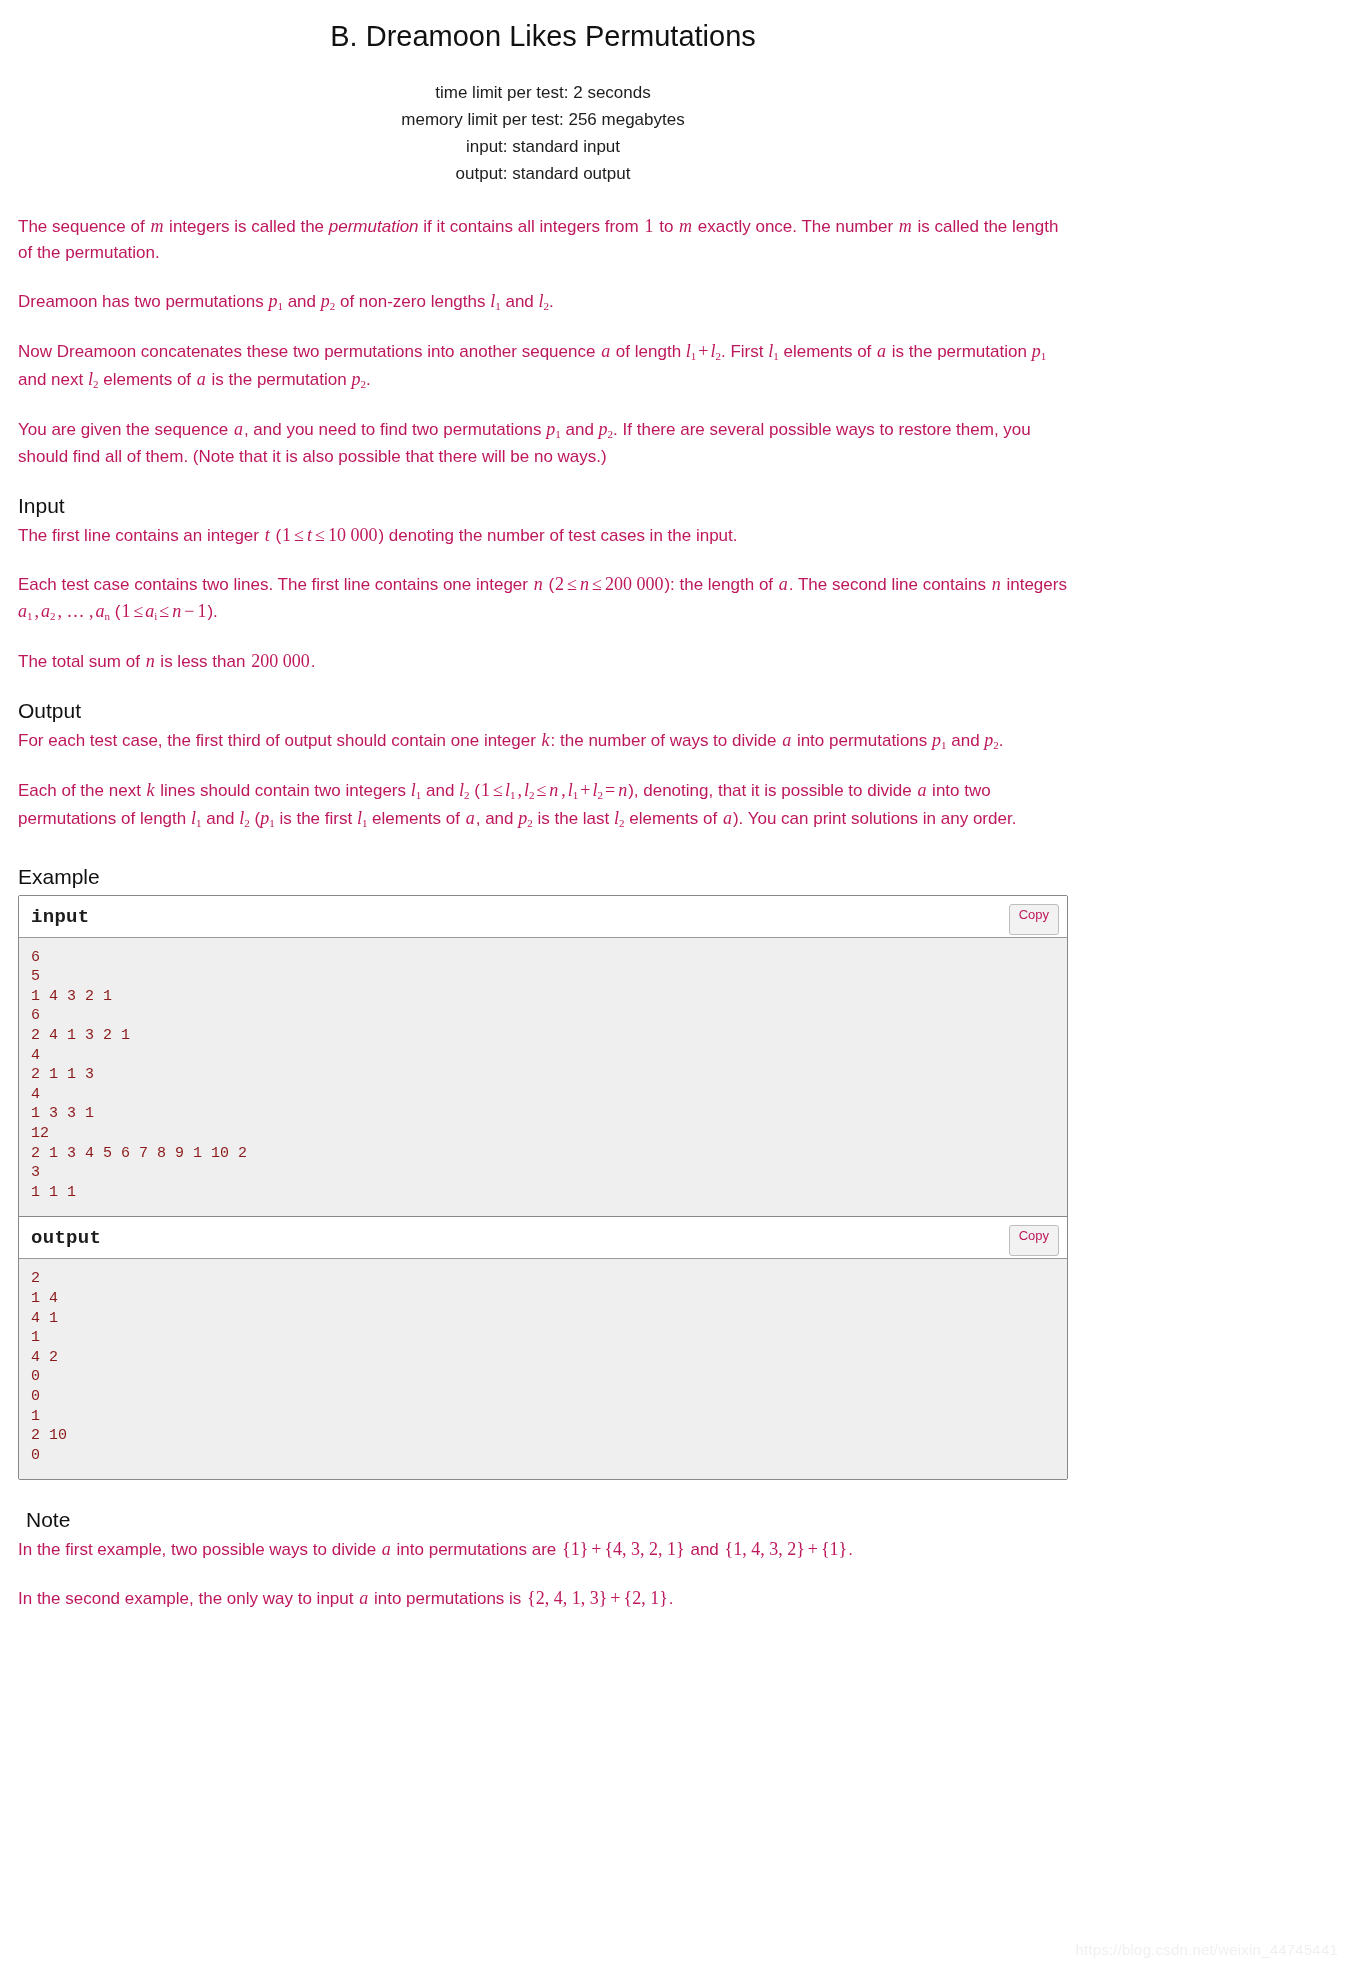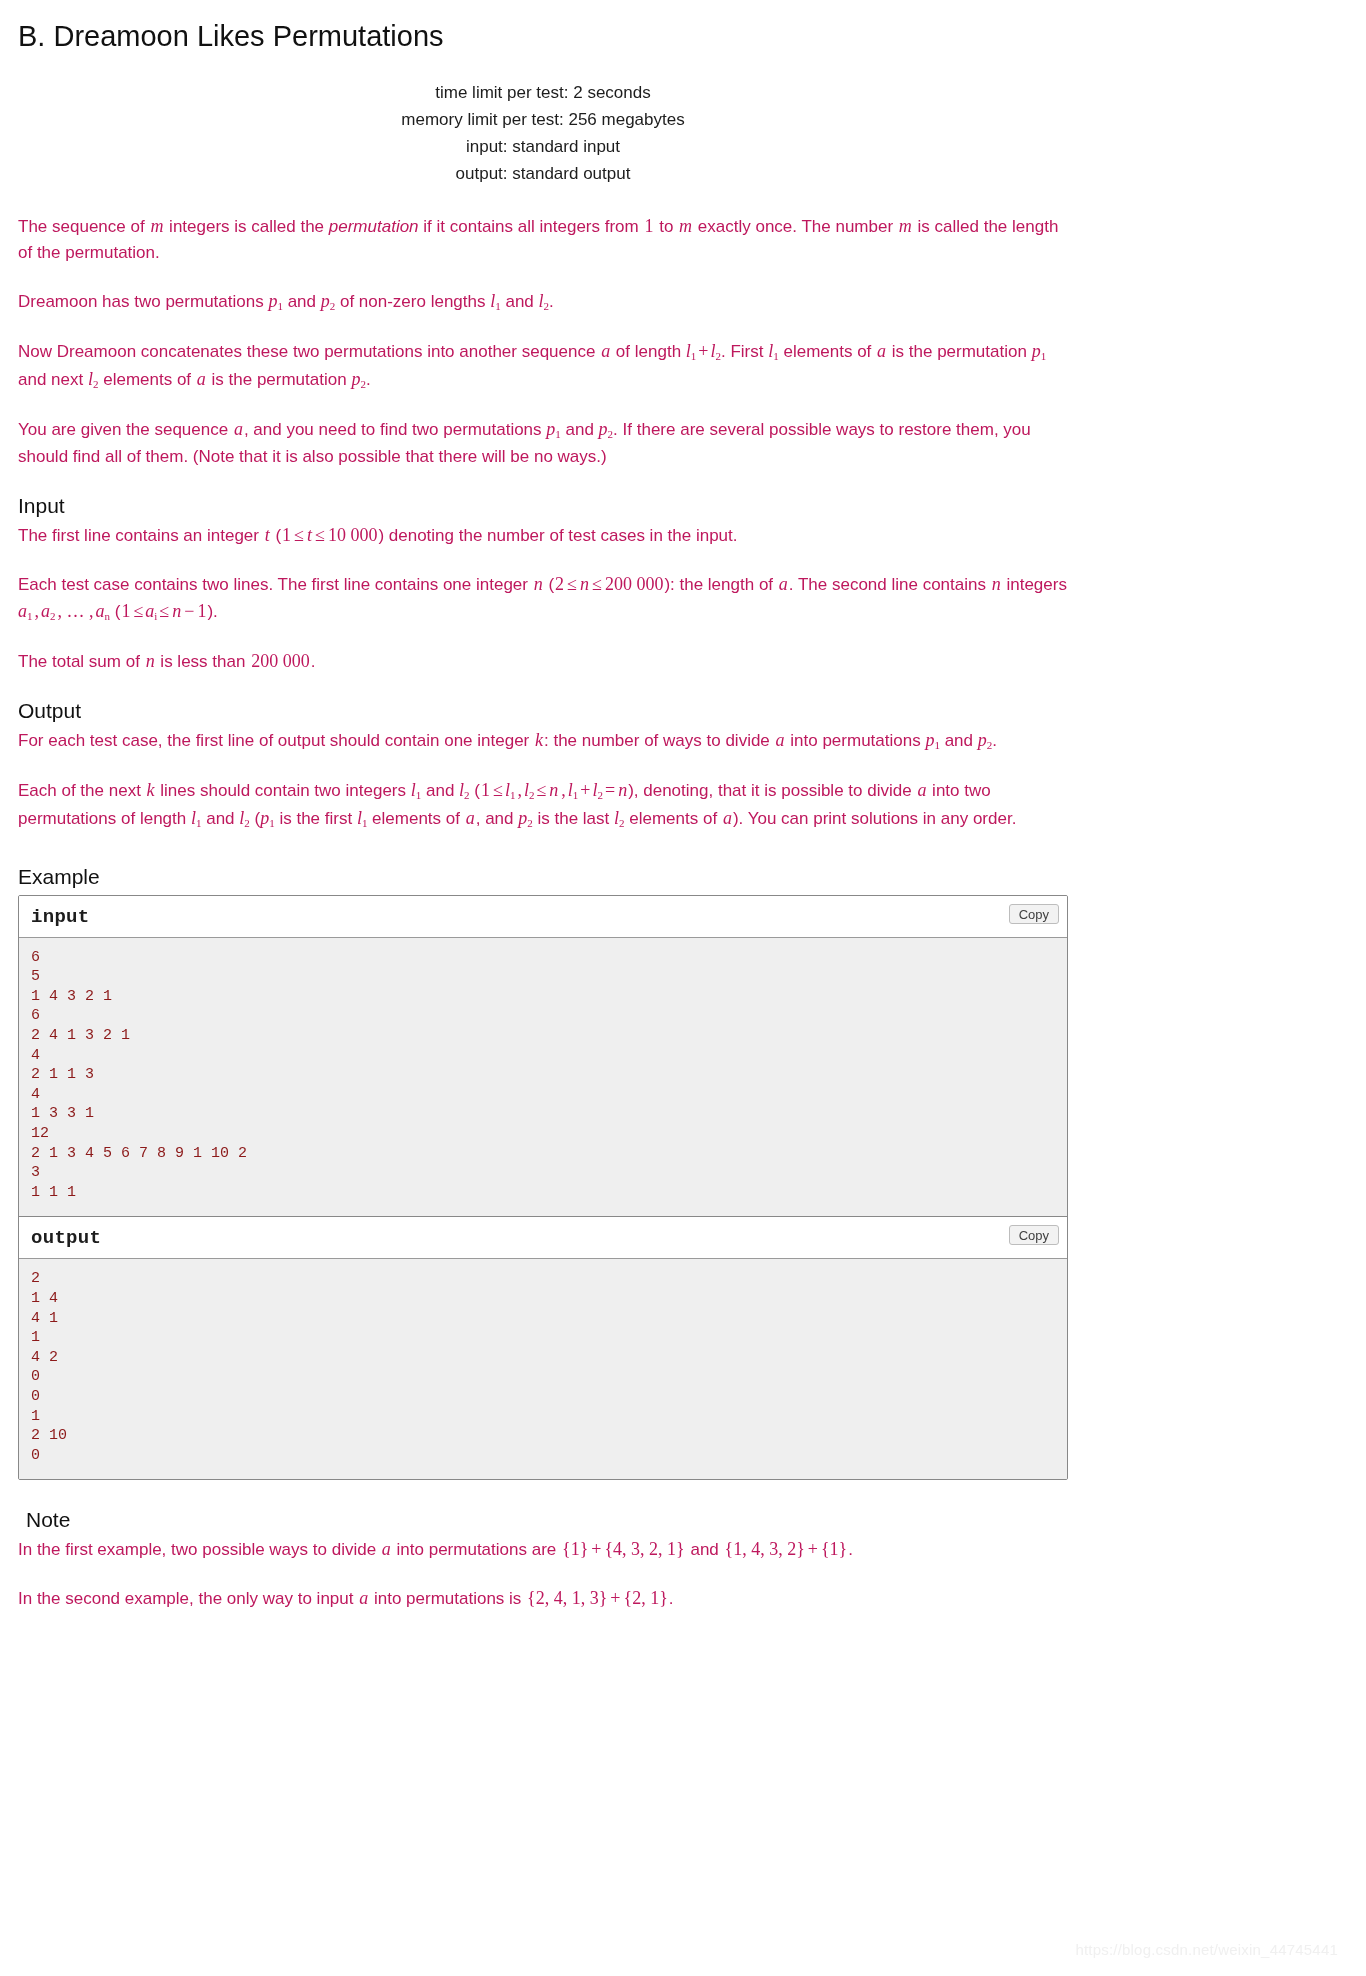--- a/index.html
+++ b/index.html
@@ -16,21 +16,21 @@
     -webkit-font-smoothing: antialiased;
   }
   .page {
     width: 1050px;
     margin: 0 0 0 18px;
     padding-top: 18px;
     position: relative;
   }
   
   .problem-title {
-    text-align: left;
+    text-align: center;
     font-size: 29px;
     font-weight: 400;
     line-height: 1.3;
     margin: 0 0 14px 0;
     color: #111;
   }
   .limits {
     text-align: center;
     font-size: 17px;
     line-height: 27px;
@@ -110,25 +110,25 @@
     color: #1d1d1d;
     letter-spacing: 0.3px;
   }
   .copy-btn {
     position: absolute;
     right: 8px;
     top: 8px;
     font-family: "Liberation Sans", sans-serif;
     font-size: 13px;
     font-weight: normal;
-    color: #404040;
+    color: #be185d;
     background: #f2f2f2;
     border: 1px solid #bdbdbd;
     border-radius: 3px;
-    padding: 3px 9px 1px 9px;
+    padding: 3px 9px 12px 9px;
     line-height: 14px;
     cursor: pointer;
   }
   pre.sample-data {
     margin: 0;
     background: #efefef;
     border-top: 1px solid #9a9a9a;
     padding: 10px 12px 14px 12px;
     font-family: "Liberation Mono", monospace;
     font-size: 15px;
@@ -188,21 +188,21 @@
     <p class="para"><span>The first line contains an integer </span><span class="mi">t</span><span> (</span><span class="mn">1</span><span class="mo">≤</span><span class="mi">t</span><span class="mo">≤</span><span class="mn">10 000</span><span>) denoting the number of test cases in the input.</span></p>
 
     <p class="para"><span>Each test case contains two lines. The first line contains one integer </span><span class="mi">n</span><span> (</span><span class="mn">2</span><span class="mo">≤</span><span class="mi">n</span><span class="mo">≤</span><span class="mn">200 000</span><span>): the length of </span><span class="mi">a</span><span>. The second line contains </span><span class="mi">n</span><span> integers </span><span class="msub"><span>a</span><sub>1</sub></span><span class="mo">,</span><span class="msub"><span>a</span><sub>2</sub></span><span class="mo">, … ,</span><span class="msub"><span>a</span><sub>n</sub></span><span> (</span><span class="mn">1</span><span class="mo">≤</span><span class="msub"><span>a</span><sub>i</sub></span><span class="mo">≤</span><span class="mi">n</span><span class="mo">−</span><span class="mn">1</span><span>).</span></p>
 
     <p class="para"><span>The total sum of </span><span class="mi">n</span><span> is less than </span><span class="mn">200 000</span><span>.</span></p>
   </div>
 
   <div>
     <h2 class="section-head">Output</h2>
 
-    <p class="para"><span>For each test case, the first line of output should contain one integer </span><span class="mi">k</span><span>: the number of ways to divide </span><span class="mi">a</span><span> into permutations </span><span class="msub"><span>p</span><sub>1</sub></span><span> and </span><span class="msub"><span>p</span><sub>2</sub></span><span>.</span></p>
+    <p class="para"><span>For each test case, the first third of output should contain one integer </span><span class="mi">k</span><span>: the number of ways to divide </span><span class="mi">a</span><span> into permutations </span><span class="msub"><span>p</span><sub>1</sub></span><span> and </span><span class="msub"><span>p</span><sub>2</sub></span><span>.</span></p>
 
     <p class="para"><span>Each of the next </span><span class="mi">k</span><span> lines should contain two integers </span><span class="msub"><span>l</span><sub>1</sub></span><span> and </span><span class="msub"><span>l</span><sub>2</sub></span><span> (</span><span class="mn">1</span><span class="mo">≤</span><span class="msub"><span>l</span><sub>1</sub></span><span class="mo">,</span><span class="msub"><span>l</span><sub>2</sub></span><span class="mo">≤</span><span class="mi">n</span><span class="mo">,</span><span class="msub"><span>l</span><sub>1</sub></span><span class="mo">+</span><span class="msub"><span>l</span><sub>2</sub></span><span class="mo">=</span><span class="mi">n</span><span>), denoting, that it is possible to divide </span><span class="mi">a</span><span> into two permutations of length </span><span class="msub"><span>l</span><sub>1</sub></span><span> and </span><span class="msub"><span>l</span><sub>2</sub></span><span> (</span><span class="msub"><span>p</span><sub>1</sub></span><span> is the first </span><span class="msub"><span>l</span><sub>1</sub></span><span> elements of </span><span class="mi">a</span><span>, and </span><span class="msub"><span>p</span><sub>2</sub></span><span> is the last </span><span class="msub"><span>l</span><sub>2</sub></span><span> elements of </span><span class="mi">a</span><span>). You can print solutions in any order.</span></p>
   </div>
 
   <h2 class="example-head">Example</h2>
 
   <div class="sample-tests">
 
     <div class="sample-block">
       <div class="sample-header">

